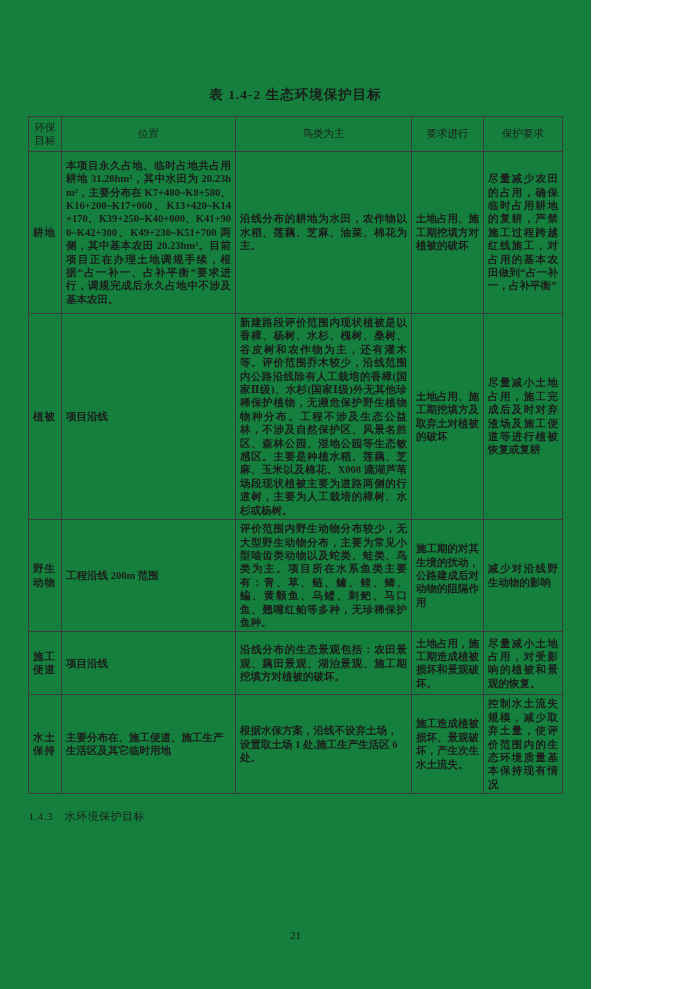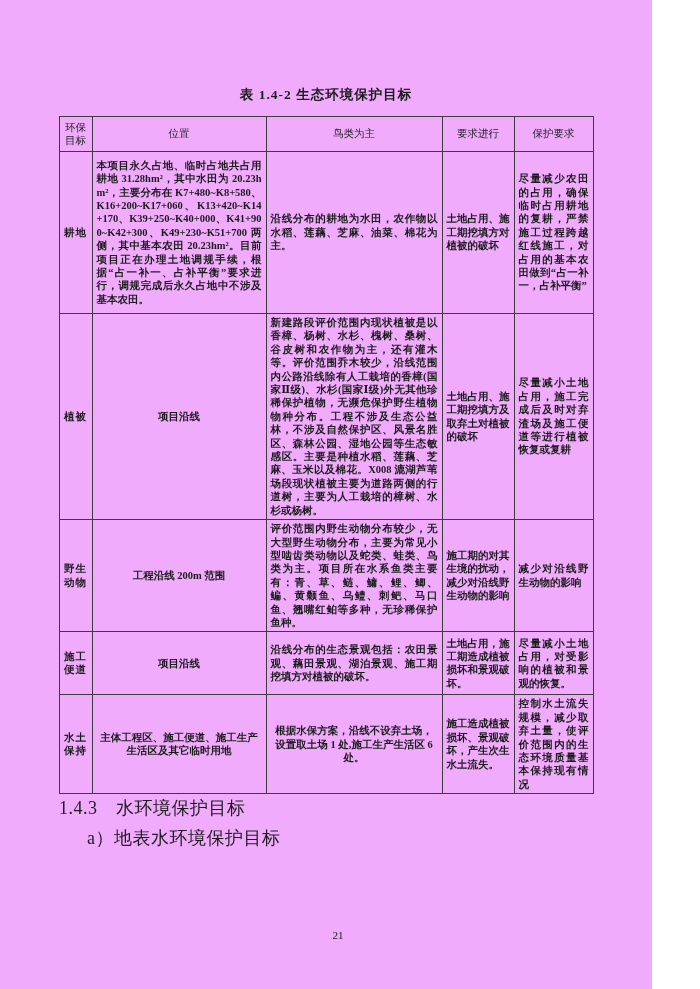--- a/index.html
+++ b/index.html
@@ -1,52 +1,52 @@
 <!DOCTYPE html>
 <html><head>
 <meta charset="utf-8">
 <style>
   html,body{margin:0;padding:0;background:#ffffff;}
   .page{
-    width:652px;height:989px;position:relative;background:#f0abfc;
+    width:591px;height:989px;position:relative;background:#15803d;
     font-family:"Liberation Serif","DejaVu Serif",serif;
     color:#1c1c1c;overflow:hidden;
   }
   .doc-title{
     padding-top:86px;text-align:center;font-weight:bold;
     font-size:13.5px;letter-spacing:1px;
   }
   table.eco{
-    width:534px;margin:12px auto 4px;border-collapse:collapse;table-layout:fixed;
+    width:534px;margin:12px auto 12px;border-collapse:collapse;table-layout:fixed;
   }
   table.eco th,table.eco td{
     border:1px solid #3c3c3c;
     font-size:10.5px;line-height:13.4px;
     padding:2px 4px;vertical-align:middle;
     word-break:break-all;
     font-weight:bold;
   }
   table.eco th{font-weight:normal;text-align:center;height:30px;}
-  td.c-target{text-align:center;letter-spacing:1px;}
-  td.c-center{text-align:center;}
+  td.c-target{text-align:left;letter-spacing:1px;}
+  td.c-center{}
   td.c-just{text-align:justify;}
   tr.r1{height:162px;}
   tr.r2{height:205px;}
   tr.r3{height:96px;}
   tr.r4{height:63px;}
   tr.r5{height:86px;}
-  .section{width:534px;margin:4px auto 0;font-size:18px;}
+  .section{width:534px;margin:4px auto 0;font-size:11px;}
   .sec-heading{margin:0;line-height:20px;letter-spacing:0.5px;}
   .sec-sub{margin:10px 0 0 28px;line-height:20px;letter-spacing:0.5px;}
   .sec-para{
     margin:8px 0 0 0;text-indent:2em;text-align:justify;
     line-height:29px;letter-spacing:0.5px;
   }
   .page-number{
-    position:absolute;left:12px;bottom:48px;width:100%;
+    position:absolute;left:0;bottom:48px;width:100%;
     text-align:center;font-size:11px;
   }
 </style>
 </head>
 <body>
 
 <div class="page">
 
   <div class="doc-title">表 1.4-2 生态环境保护目标</div>
 
@@ -79,40 +79,39 @@
         <td class="c-target">植被</td>
         <td class="c-center">项目沿线</td>
         <td class="c-just">新建路段评价范围内现状植被是以香樟、杨树、水杉、槐树、桑树、谷皮树和农作物为主，还有灌木等。评价范围乔木较少，沿线范围内公路沿线除有人工栽培的香樟(国家Ⅱ级)、水杉(国家Ⅰ级)外无其他珍稀保护植物，无濒危保护野生植物物种分布。工程不涉及生态公益林，不涉及自然保护区、风景名胜区、森林公园、湿地公园等生态敏感区。主要是种植水稻、莲藕、芝麻、玉米以及棉花。X008 漉湖芦苇场段现状植被主要为道路两侧的行道树，主要为人工栽培的樟树、水杉或杨树。</td>
         <td class="c-just">土地占用、施工期挖填方及取弃土对植被的破坏</td>
         <td class="c-just">尽量减小土地占用，施工完成后及时对弃渣场及施工便道等进行植被恢复或复耕</td>
       </tr>
       <tr class="r3">
         <td class="c-target">野生动物</td>
         <td class="c-center">工程沿线 200m 范围</td>
         <td class="c-just">评价范围内野生动物分布较少，无大型野生动物分布，主要为常见小型啮齿类动物以及蛇类、蛙类、鸟类为主。项目所在水系鱼类主要有：青、草、鲢、鳙、鲤、鲫、鳊、黄颡鱼、乌鳢、刺鲃、马口鱼、翘嘴红鲌等多种，无珍稀保护鱼种。</td>
-        <td class="c-just">施工期的对其生境的扰动，减少对沿线野生动物的影响</td>
+        <td class="c-just">施工期的对其生境的扰动，公路建成后对动物的阻隔作用</td>
         <td class="c-just">减少对沿线野生动物的影响</td>
       </tr>
       <tr class="r4">
         <td class="c-target">施工便道</td>
         <td class="c-center">项目沿线</td>
         <td class="c-just">沿线分布的生态景观包括：农田景观、藕田景观、湖泊景观、施工期挖填方对植被的破坏。</td>
         <td class="c-just">土地占用，施工期造成植被损坏和景观破坏。</td>
         <td class="c-just">尽量减小土地占用，对受影响的植被和景观的恢复。</td>
       </tr>
       <tr class="r5">
         <td class="c-target">水土保持</td>
-        <td class="c-center">主体工程区、施工便道、施工生产生活区及其它临时用地</td>
+        <td class="c-center">主要分布在、施工便道、施工生产生活区及其它临时用地</td>
         <td class="c-center">根据水保方案，沿线不设弃土场，设置取土场 1 处,施工生产生活区 6 处。</td>
         <td class="c-just">施工造成植被损坏、景观破坏，产生次生水土流失。</td>
         <td class="c-just">控制水土流失规模，减少取弃土量，使评价范围内的生态环境质量基本保持现有情况</td>
       </tr>
     </tbody>
   </table>
 
   <div class="section">
     <p class="sec-heading">1.4.3　水环境保护目标</p>
-    <p class="sec-sub">a）地表水环境保护目标</p>
   </div>
 
   <div class="page-number">21</div>
 
 </div>
 
 </body></html>

